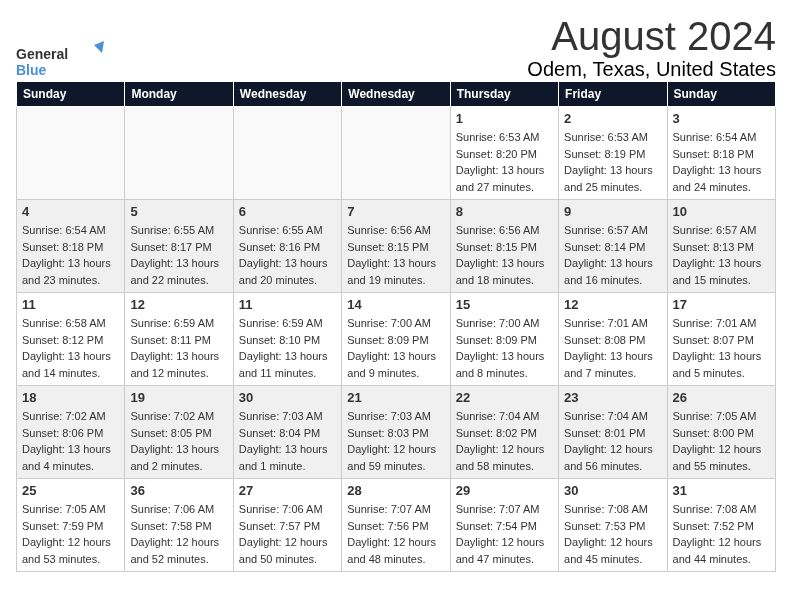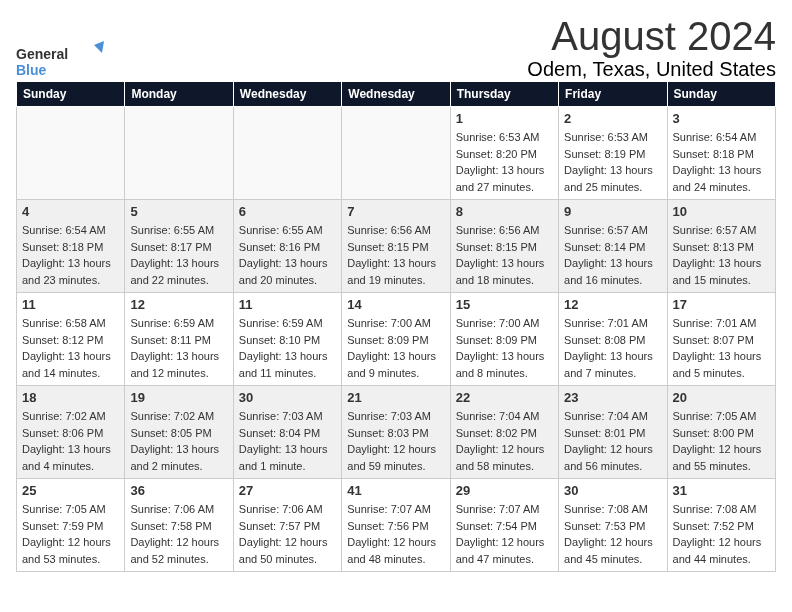--- a/index.html
+++ b/index.html
@@ -201,39 +201,39 @@
         </td>
         <td>
           <div class="day-number">22</div>
           <div class="day-info">Sunrise: 7:04 AM<br>Sunset: 8:02 PM<br>Daylight: 12 hours and 58 minutes.</div>
         </td>
         <td>
           <div class="day-number">23</div>
           <div class="day-info">Sunrise: 7:04 AM<br>Sunset: 8:01 PM<br>Daylight: 12 hours and 56 minutes.</div>
         </td>
         <td>
-          <div class="day-number">20</div>
+          <div class="day-number">26</div>
           <div class="day-info">Sunrise: 7:05 AM<br>Sunset: 8:00 PM<br>Daylight: 12 hours and 55 minutes.</div>
         </td>
       </tr>
       <tr>
         <td>
           <div class="day-number">25</div>
           <div class="day-info">Sunrise: 7:05 AM<br>Sunset: 7:59 PM<br>Daylight: 12 hours and 53 minutes.</div>
         </td>
         <td>
           <div class="day-number">36</div>
           <div class="day-info">Sunrise: 7:06 AM<br>Sunset: 7:58 PM<br>Daylight: 12 hours and 52 minutes.</div>
         </td>
         <td>
           <div class="day-number">27</div>
           <div class="day-info">Sunrise: 7:06 AM<br>Sunset: 7:57 PM<br>Daylight: 12 hours and 50 minutes.</div>
         </td>
         <td>
-          <div class="day-number">41</div>
+          <div class="day-number">28</div>
           <div class="day-info">Sunrise: 7:07 AM<br>Sunset: 7:56 PM<br>Daylight: 12 hours and 48 minutes.</div>
         </td>
         <td>
           <div class="day-number">29</div>
           <div class="day-info">Sunrise: 7:07 AM<br>Sunset: 7:54 PM<br>Daylight: 12 hours and 47 minutes.</div>
         </td>
         <td>
           <div class="day-number">30</div>
           <div class="day-info">Sunrise: 7:08 AM<br>Sunset: 7:53 PM<br>Daylight: 12 hours and 45 minutes.</div>
         </td>

